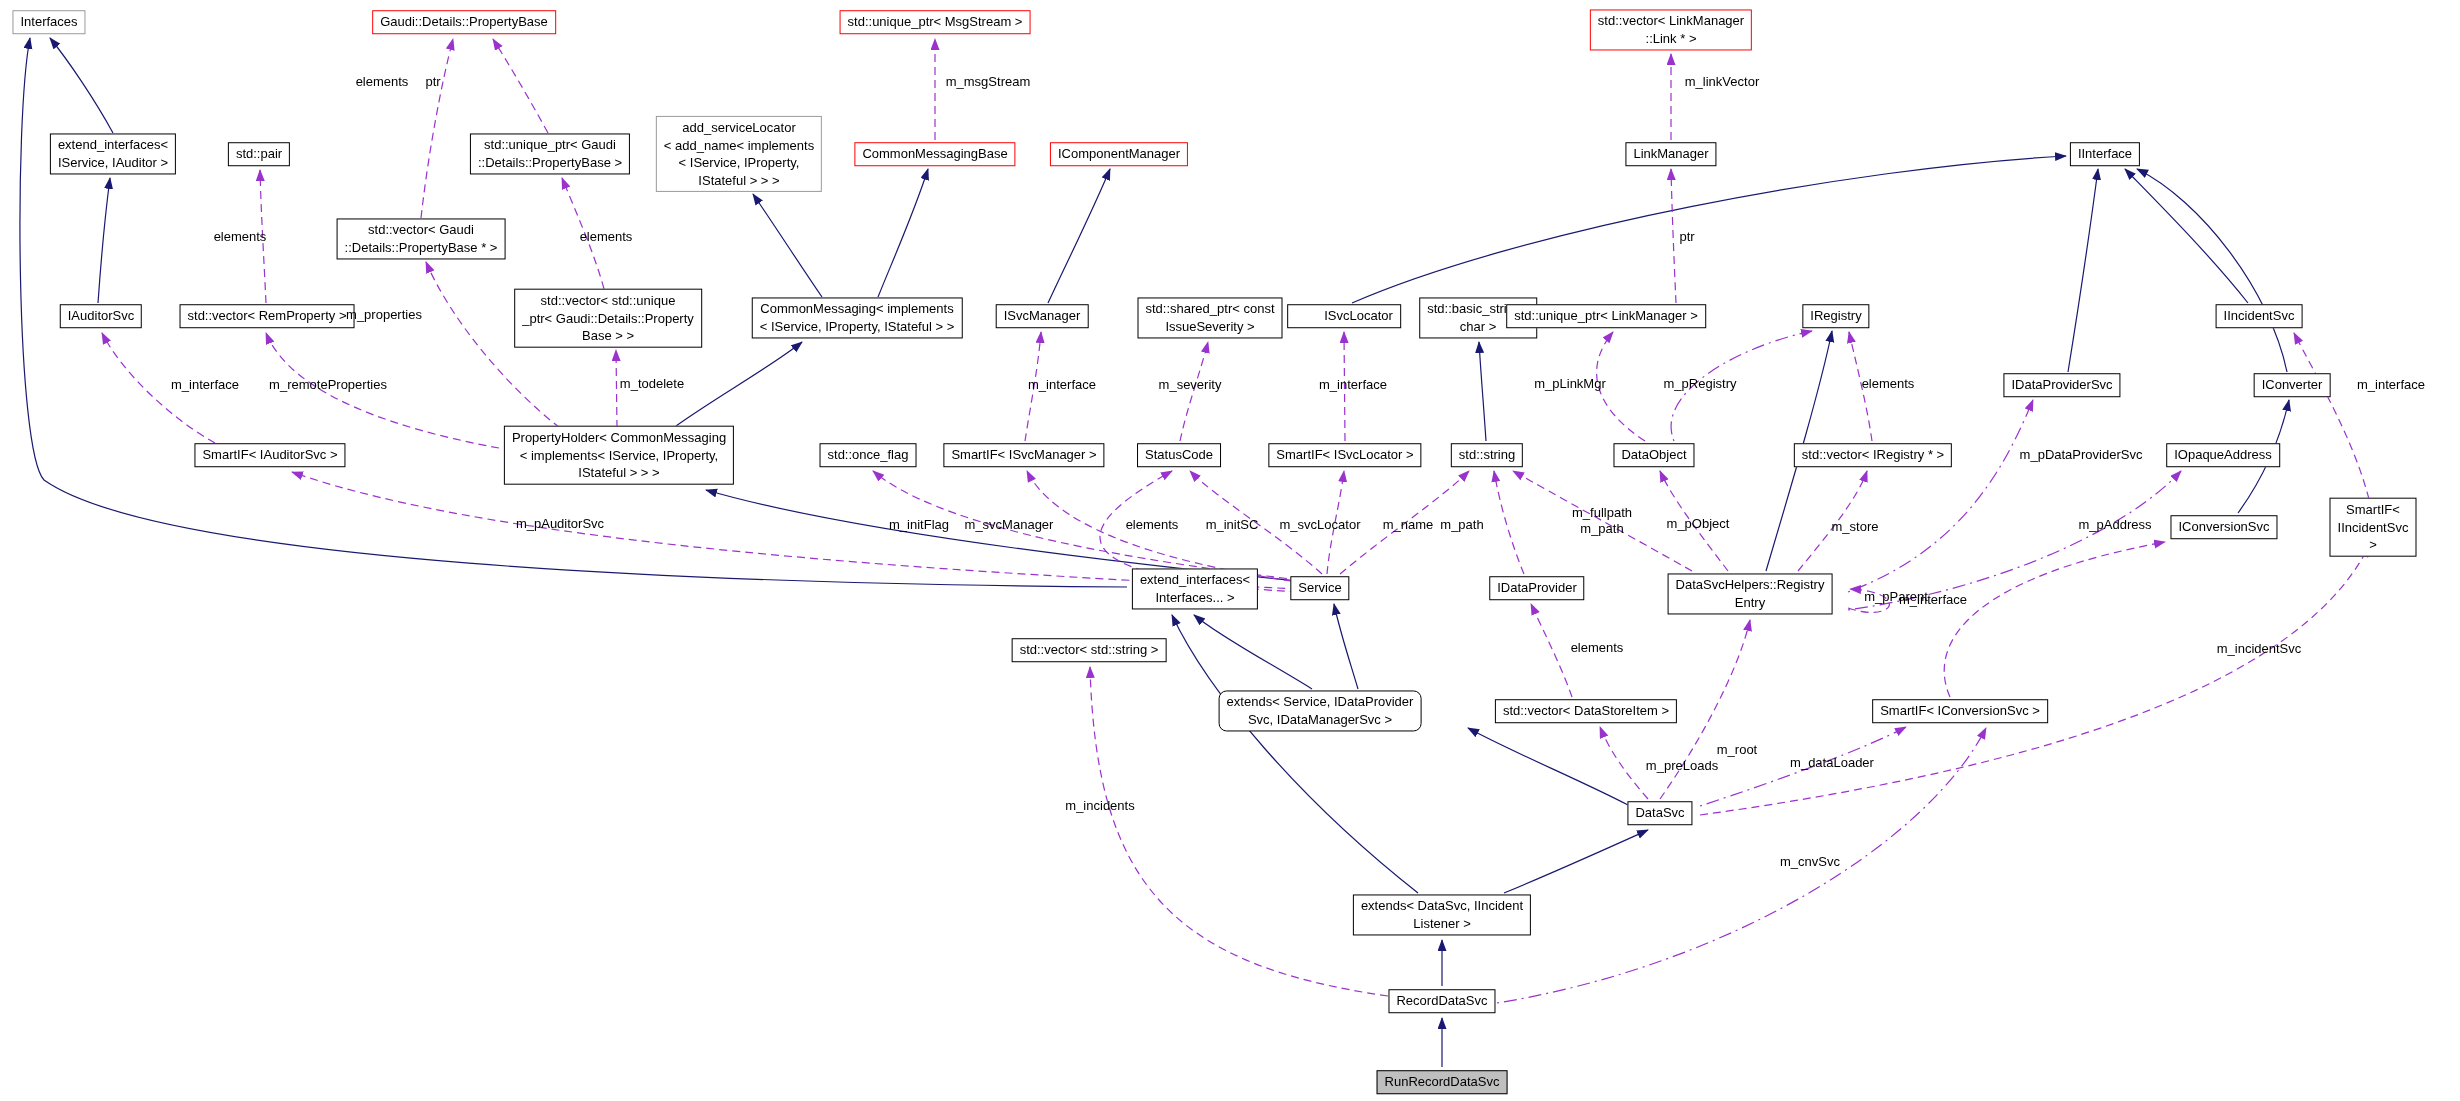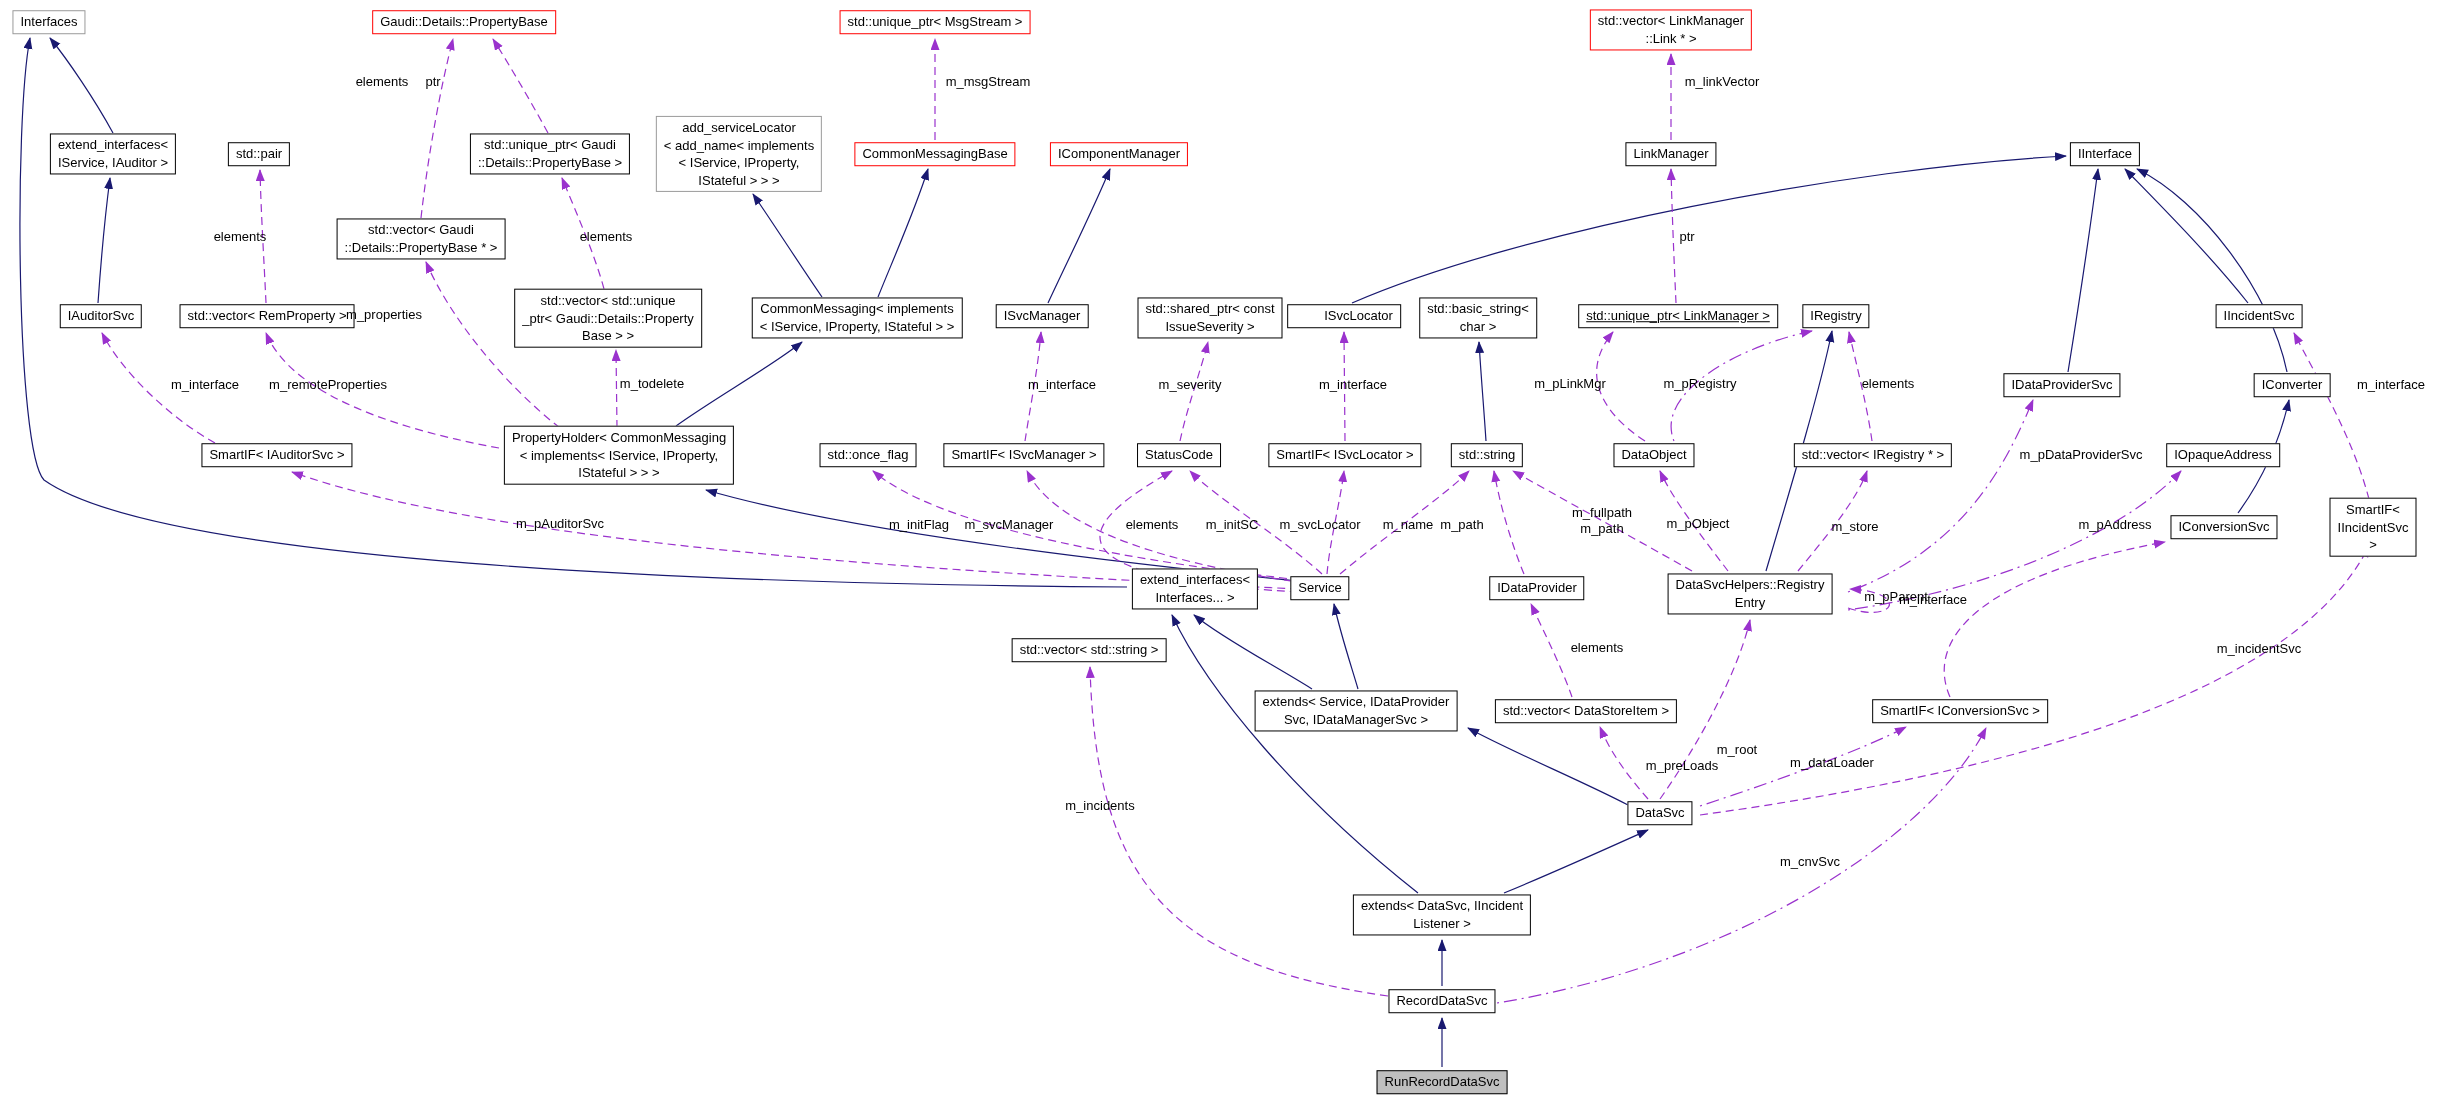--- a/index.html
+++ b/index.html
@@ -124,47 +124,47 @@
 _ptr&lt; Gaudi::Details::Property
 Base &gt; &gt;</div>
       <div class="node" style="left: 857px; top: 318px;">CommonMessaging&lt; implements
 &lt; IService, IProperty, IStateful &gt; &gt;</div>
       <div class="node" style="left: 1042px; top: 316px;">ISvcManager</div>
       <div class="node" style="left: 1210px; top: 318px;">std::shared_ptr&lt; const
 IssueSeverity &gt;</div>
       <div class="node" style="left: 1344px; top: 316px; padding-left: 36px;">ISvcLocator</div>
       <div class="node" style="left: 1478px; top: 318px;">std::basic_string&lt;
 char &gt;</div>
-      <div class="node" style="left: 1678px; top: 316px; text-decoration: underline;">std::unique_ptr&lt; LinkManager &gt;</div>
+      <div class="node" style="left: 1606px; top: 316px;">std::unique_ptr&lt; LinkManager &gt;</div>
       <div class="node" style="left: 1836px; top: 316px;">IRegistry</div>
       <div class="node" style="left: 2259px; top: 316px;">IIncidentSvc</div>
       <div class="node" style="left: 2062px; top: 385px;">IDataProviderSvc</div>
       <div class="node" style="left: 2292px; top: 385px;">IConverter</div>
-      <div class="node" style="left: 270px; top: 455px; margin-left: 7px;">SmartIF&lt; IAuditorSvc &gt;</div>
+      <div class="node" style="left: 270px; top: 455px;">SmartIF&lt; IAuditorSvc &gt;</div>
       <div class="node" style="left: 619px; top: 455px;">PropertyHolder&lt; CommonMessaging
 &lt; implements&lt; IService, IProperty,
 IStateful &gt; &gt; &gt;</div>
       <div class="node" style="left: 868px; top: 455px;">std::once_flag</div>
       <div class="node" style="left: 1024px; top: 455px;">SmartIF&lt; ISvcManager &gt;</div>
       <div class="node" style="left: 1179px; top: 455px;">StatusCode</div>
       <div class="node" style="left: 1345px; top: 455px;">SmartIF&lt; ISvcLocator &gt;</div>
       <div class="node" style="left: 1487px; top: 455px;">std::string</div>
       <div class="node" style="left: 1654px; top: 455px;">DataObject</div>
       <div class="node" style="left: 1873px; top: 455px;">std::vector&lt; IRegistry * &gt;</div>
       <div class="node" style="left: 2223px; top: 455px;">IOpaqueAddress</div>
       <div class="node" style="left: 2224px; top: 527px;">IConversionSvc</div>
       <div class="node" style="left: 2373px; top: 527px;">SmartIF&lt; IIncidentSvc &gt;</div>
       <div class="node" style="left: 1195px; top: 589px;">extend_interfaces&lt;
 Interfaces... &gt;</div>
       <div class="node" style="left: 1320px; top: 588px;">Service</div>
       <div class="node" style="left: 1537px; top: 588px;">IDataProvider</div>
       <div class="node" style="left: 1750px; top: 594px;">DataSvcHelpers::Registry
 Entry</div>
       <div class="node" style="left: 1089px; top: 650px;">std::vector&lt; std::string &gt;</div>
-      <div class="node" style="left: 1356px; top: 711px;">extends&lt; Service, IDataProvider
+      <div class="node" style="left: 1320px; top: 711px; border-radius: 8px;">extends&lt; Service, IDataProvider
 Svc, IDataManagerSvc &gt;</div>
       <div class="node" style="left: 1586px; top: 711px;">std::vector&lt; DataStoreItem &gt;</div>
       <div class="node" style="left: 1960px; top: 711px;">SmartIF&lt; IConversionSvc &gt;</div>
       <div class="node" style="left: 1660px; top: 813px;">DataSvc</div>
       <div class="node" style="left: 1442px; top: 915px;">extends&lt; DataSvc, IIncident
 Listener &gt;</div>
       <div class="node" style="left: 1442px; top: 1001px;">RecordDataSvc</div>
       <div class="node subject" style="left: 1442px; top: 1082px;">RunRecordDataSvc</div>
     </div>
   <div id="label-layer">

